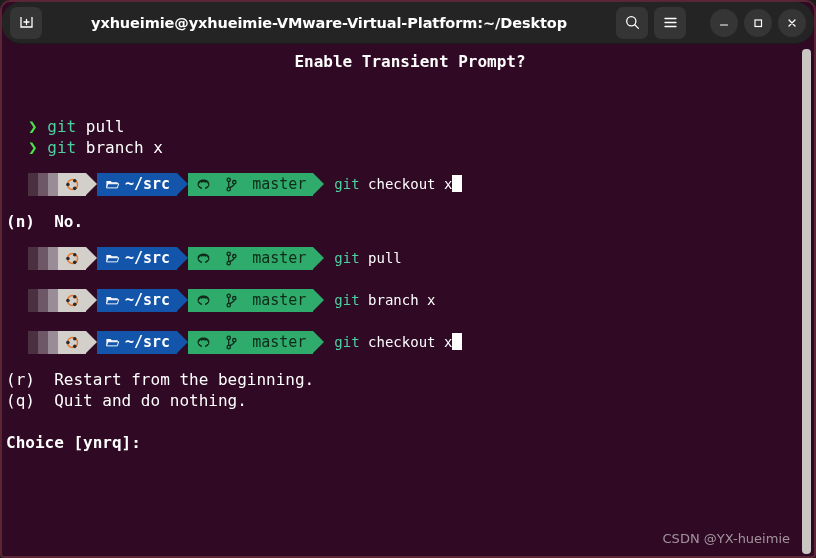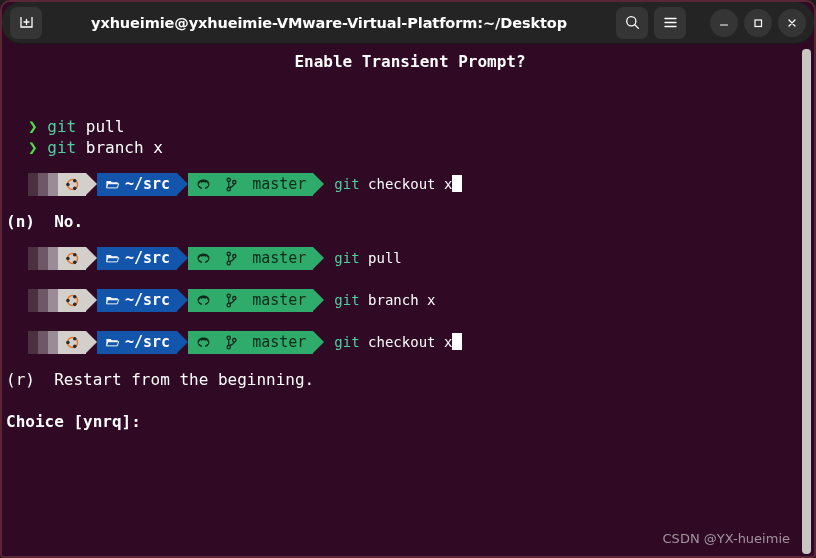--- a/index.html
+++ b/index.html
@@ -466,20 +466,21 @@
           <span>master</span>
         </div>
         <div class="pl-arrow arrow-git-end"></div>
       </div>
       <div class="pl-cmd"><span class="c-cmd">git</span><span class="c-white"> checkout x</span><span class="cursor"></span></div>
     </div>
 
     <div class="spacer half"></div>
 
     <div class="row">(r)  Restart from the beginning.</div>
+    <div class="row">(q)  Quit and do nothing.</div>
 
     <div class="spacer"></div>
 
     <div class="row bold">Choice [ynrq]:</div>
 
   </div>
 
   <div class="scrollbar"></div>
 
   <div class="watermark">CSDN @YX-hueimie</div>

